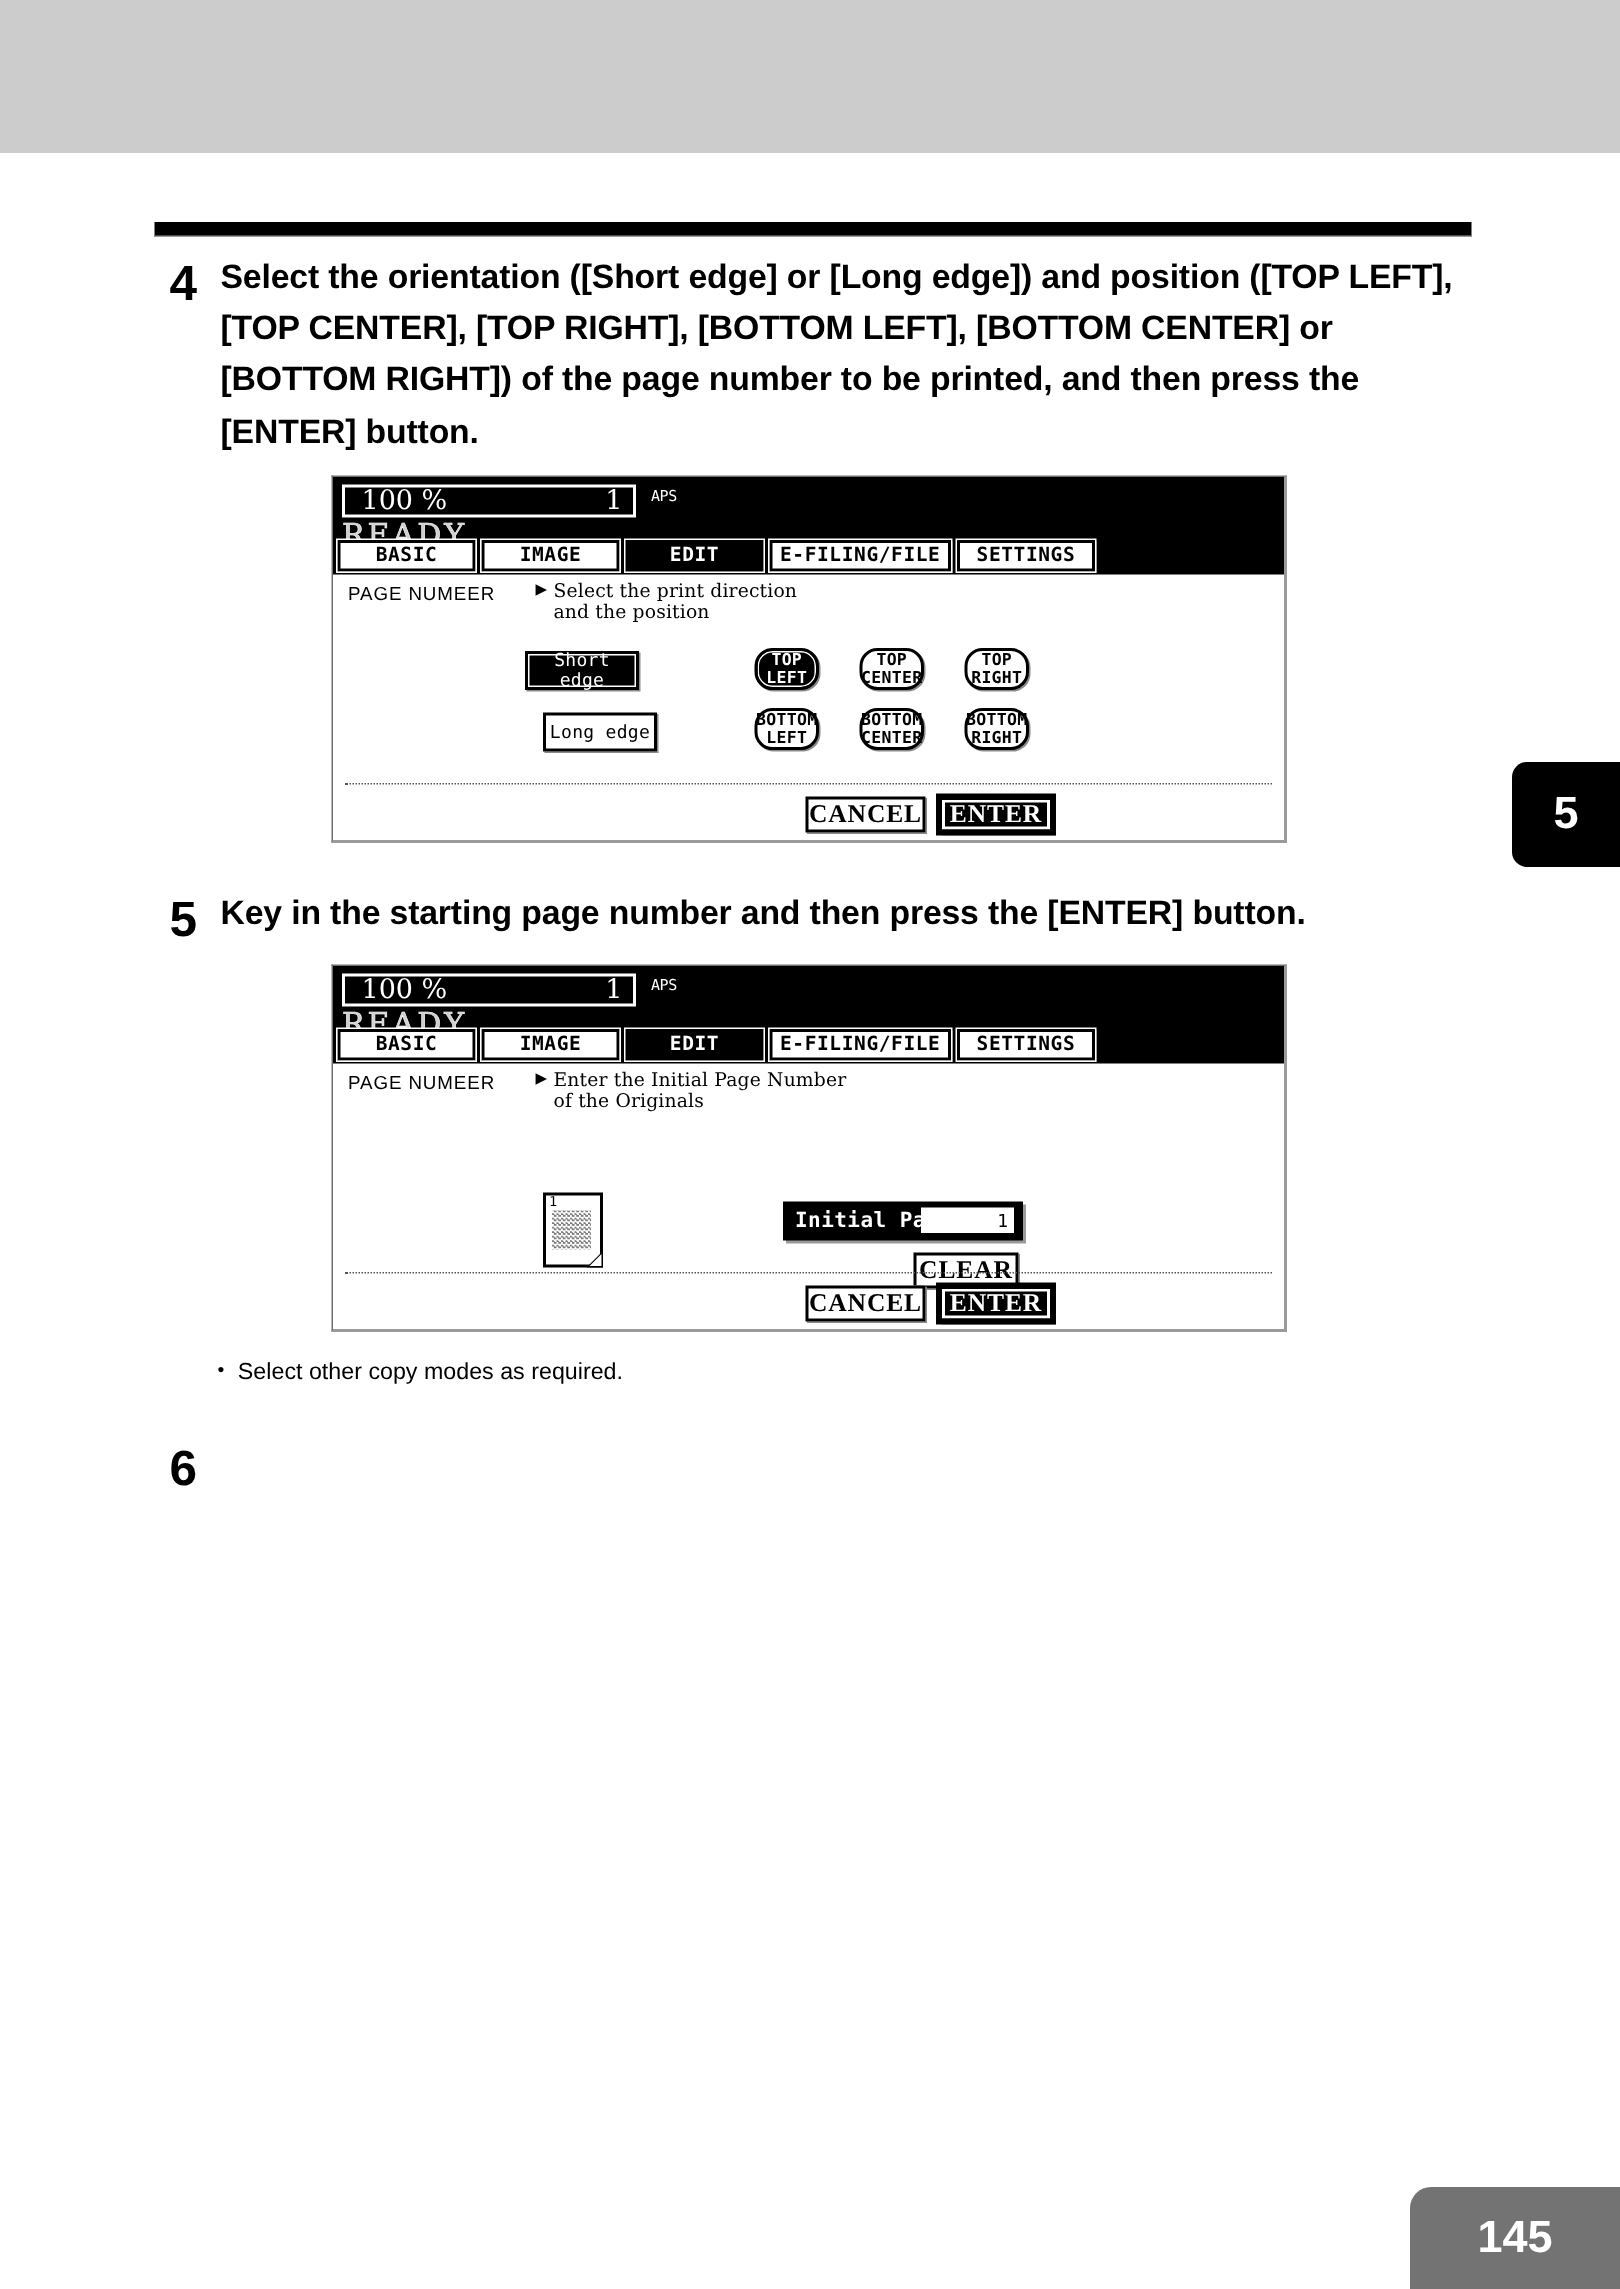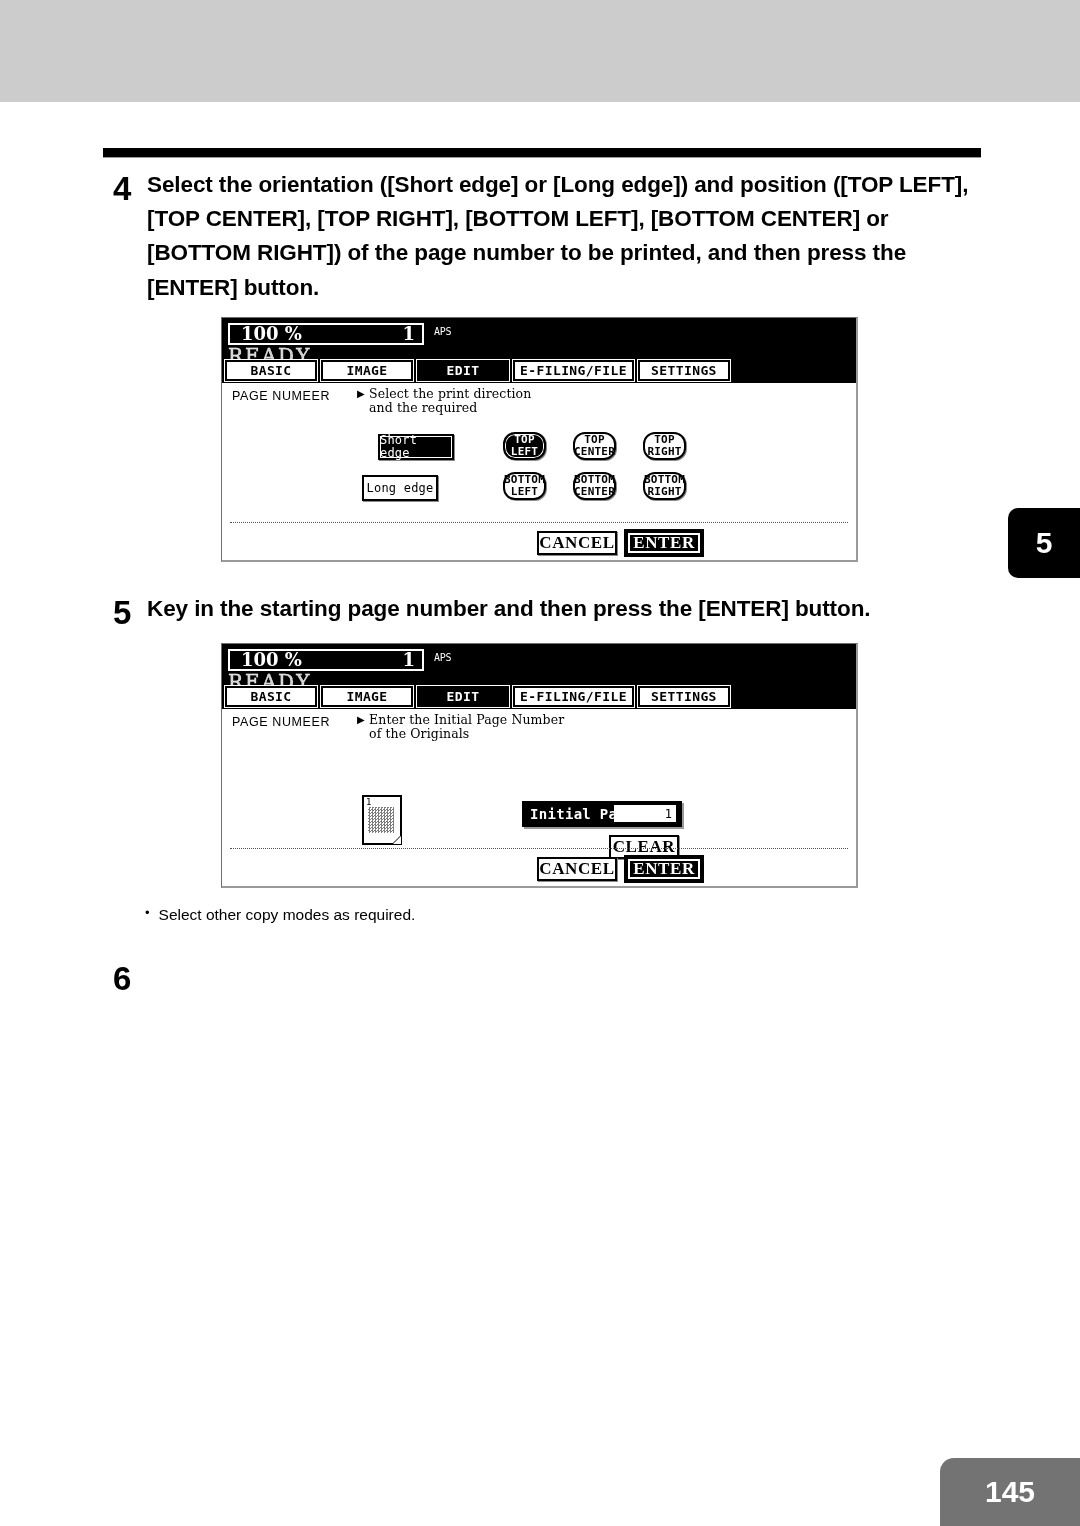--- a/index.html
+++ b/index.html
@@ -115,21 +115,20 @@
   }
   .ratio-box {
     position: absolute;
     left: 6px; top: 5px;
     width: 196px; height: 22px;
     border: 2px solid #ffffff;
     box-sizing: border-box;
     display: flex;
     justify-content: space-between;
     padding: 0 7px 0 11px;
-    font-weight: bold;
   }
   .ratio-val, .copies-val {
     color: #ffffff;
     font-size: 18px;
     font-family: "DejaVu Serif", serif;
     line-height: 1;
   }
   .aps-label {
     position: absolute;
     left: 212px; top: 8px;
@@ -376,24 +375,24 @@
       <div class="tab">E-FILING/FILE</div>
       <div class="tab">SETTINGS</div>
     </div>
   </div>
 
   <div class="lcd-body">
     <div class="mode-label">PAGE NUMEER</div>
     <div class="hint">
       <span class="arrow">▶</span>
       <div>Select the print direction</div>
-      <div>and the required</div>
-    </div>
-
-    <div class="opt-btn edge-btn sel" style="left:156px; top:51px;">Short edge</div>
+      <div>and the position</div>
+    </div>
+
+    <div class="opt-btn edge-btn sel" style="left:128px; top:51px;text-align:center;">Short edge</div>
     <div class="opt-btn edge-btn" style="left:140px; top:92px;">Long edge</div>
 
     <div class="opt-btn pos-btn sel" style="left:281px; top:49px;">
       <span>TOP</span>
       <span>LEFT</span>
     </div>
     <div class="opt-btn pos-btn" style="left:351px; top:49px;">
       <span>TOP</span>
       <span>CENTER</span>
     </div>

